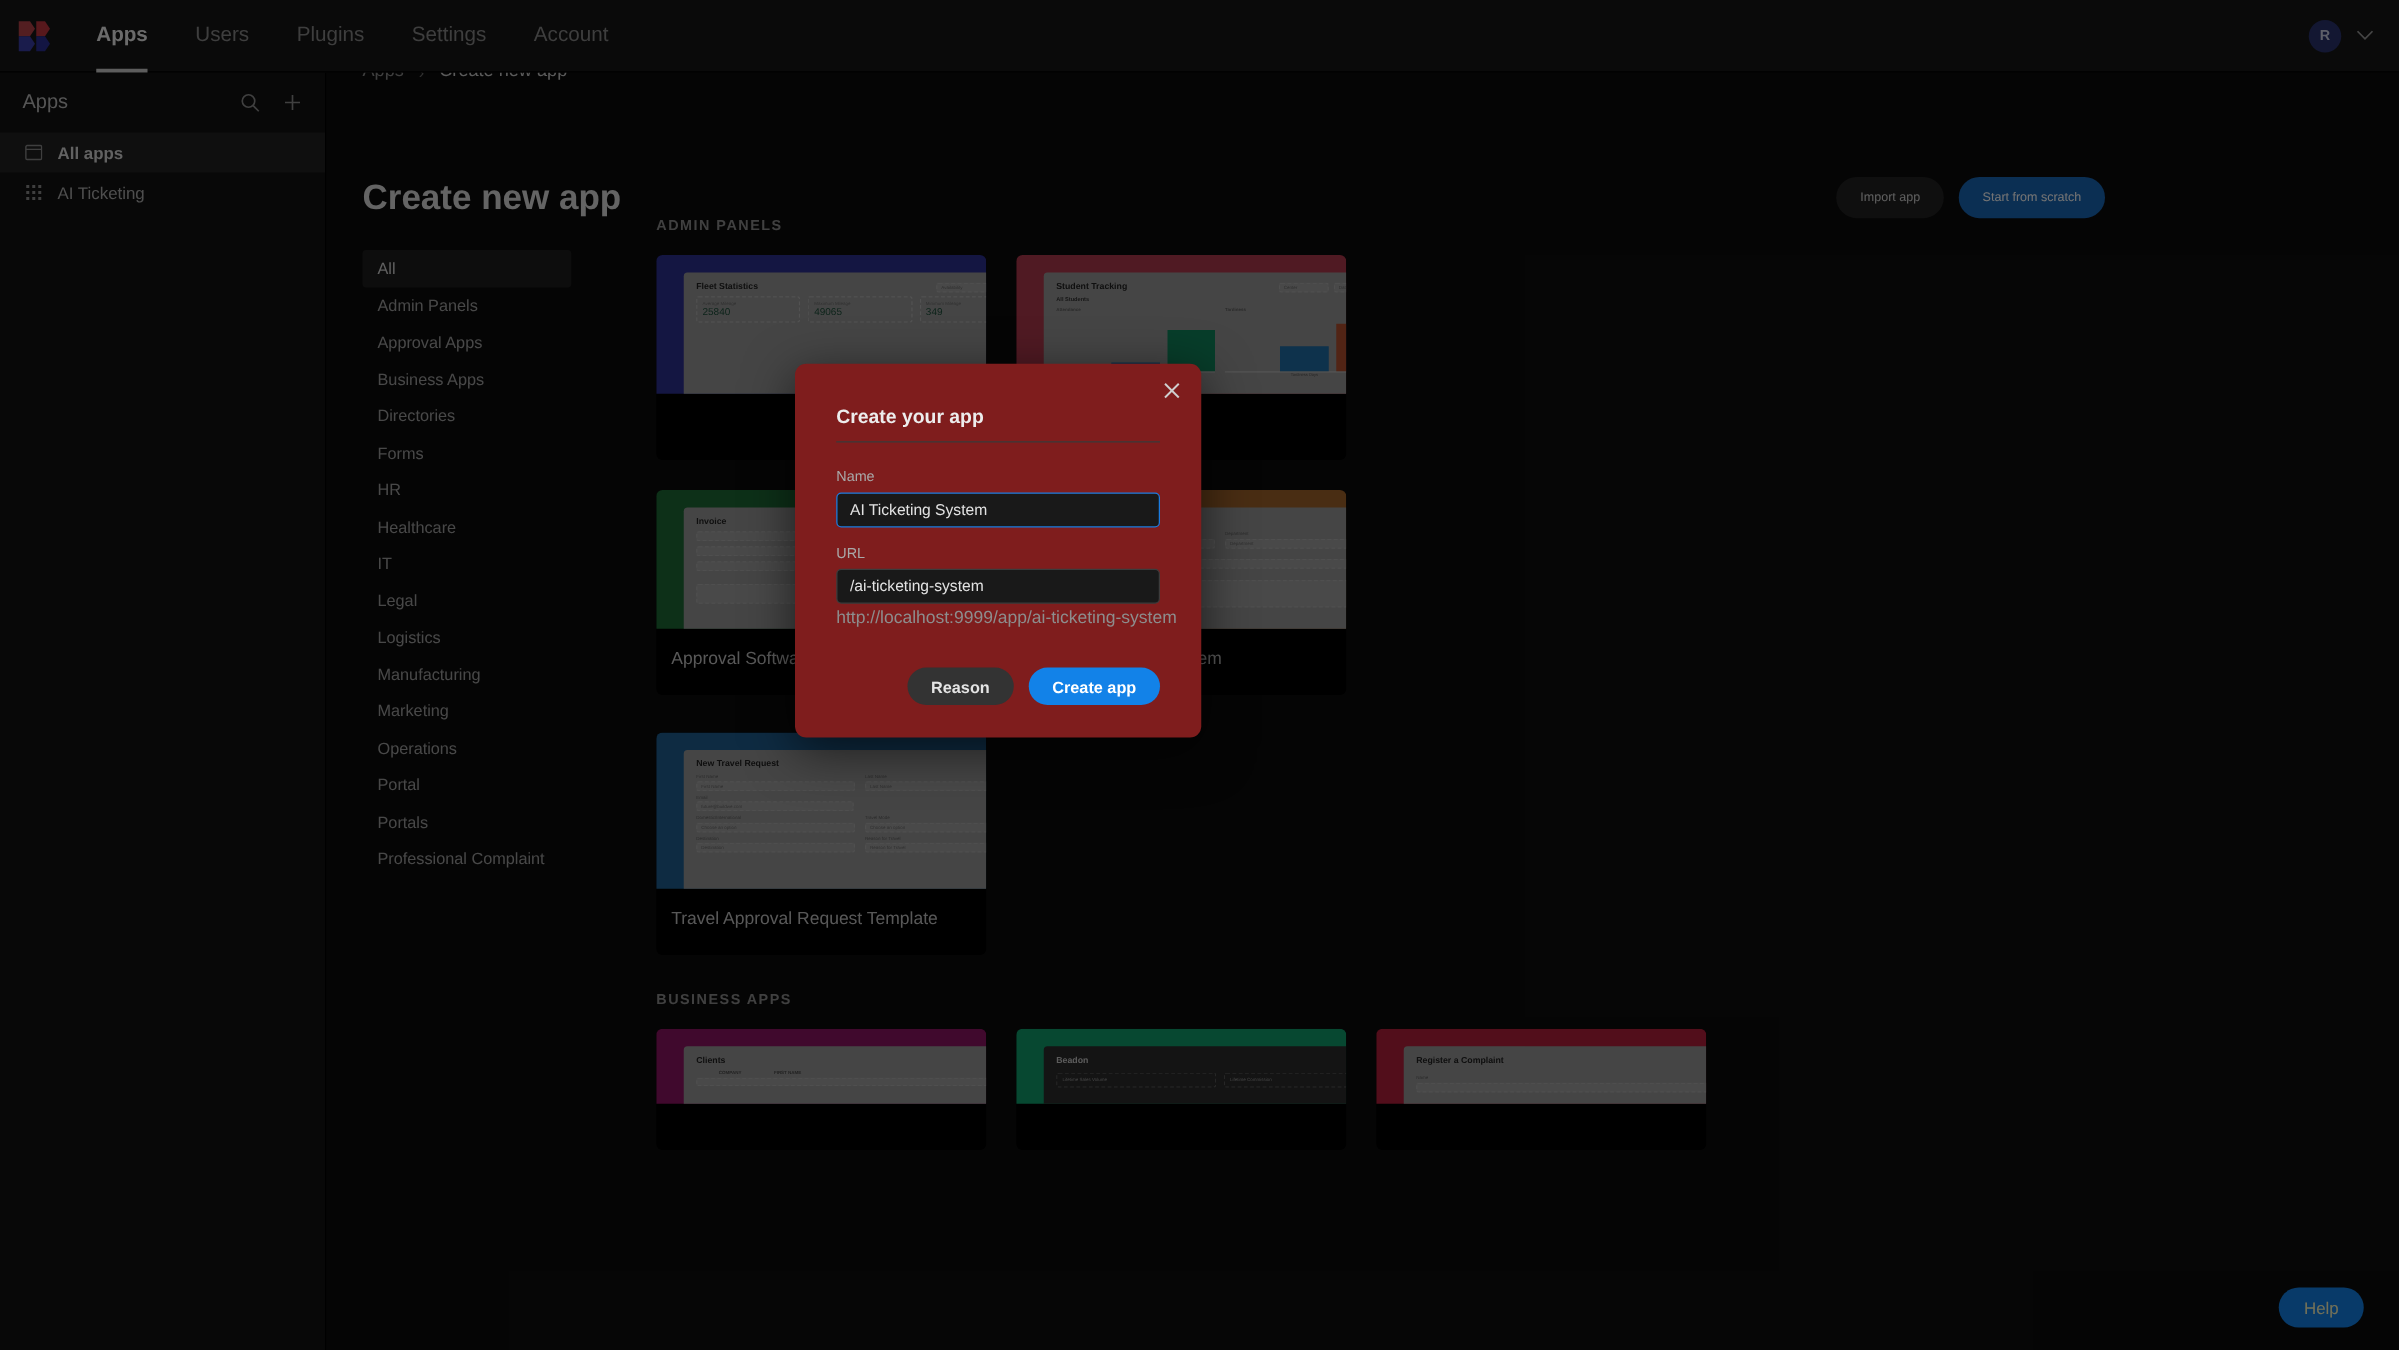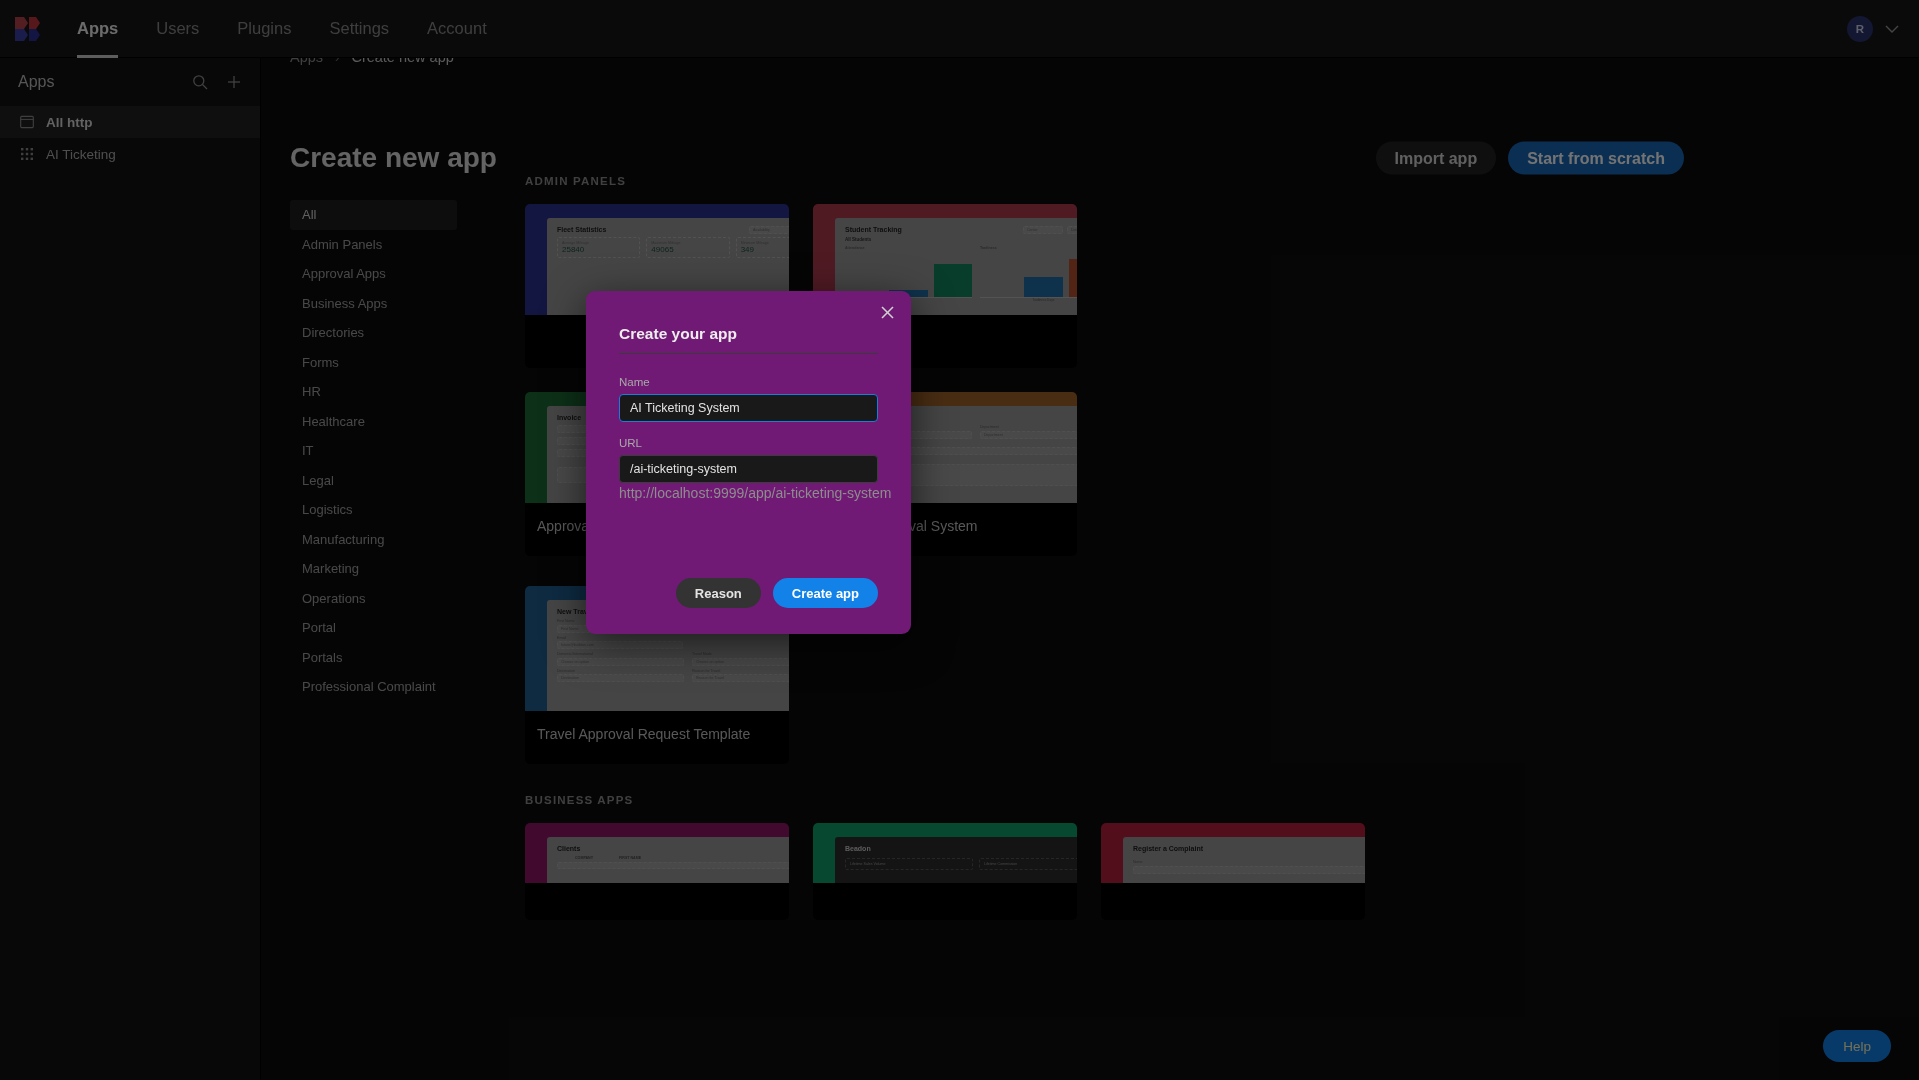--- a/index.html
+++ b/index.html
@@ -71,21 +71,21 @@
   .crumb-current { color: #c9c9c9; }
 
   .page-title {
     position: absolute; left: 290px; top: 158px;
     font-size: 28px; font-weight: bold; color: #dddddd;
     transform: translateY(-50%);
   }
   .header-actions { position: absolute; right: 235px; top: 158px; transform: translateY(-50%); display: flex; gap: 12px; }
   .btn {
     border: none; border-radius: 20px; padding: 0 19px; height: 33px;
-    font-size: 16px; font-weight: bold; cursor: pointer;
+    font-size: 10px; font-weight: normal; cursor: pointer;
     font-family: "Liberation Sans", sans-serif;
     display: flex; align-items: center;
   }
   .btn-secondary { background: #232323; color: #d4d4d4; }
   .btn-primary { background: #1a68b8; color: #fff; }
 
   
   .catlist { position: absolute; left: 290px; top: 200px; width: 167px; }
   .cat {
     height: 29.5px; display: flex; align-items: center;
@@ -127,22 +127,22 @@
   .t-two > div { flex: 1; }
   .t-chart { margin-top: 4px; height: 52px; display: flex; align-items: flex-end; gap: 6px; border-bottom: 1px solid #b9b9b9; padding-bottom: 0; }
   .t-bar { flex: 1; }
   .t-head { display: flex; align-items: flex-start; justify-content: space-between; }
 
   
   .overlay {
     position: absolute; inset: 0; background: rgba(0,0,0,0.55); z-index: 40;
   }
   .modal {
-    position: absolute; left: 586px; top: 291px; width: 325px; height: 343px;
-    background: #701a75; border-radius: 9px; z-index: 50;
+    position: absolute; left: 636px; top: 291px; width: 325px; height: 299px;
+    background: #7f1d1d; border-radius: 9px; z-index: 50;
     box-shadow: 0 10px 40px rgba(0,0,0,0.6);
   }
   .modal-close {
     position: absolute; right: 13px; top: 10px; width: 22px; height: 22px;
     display: flex; align-items: center; justify-content: center;
     color: #cfcfcf; cursor: pointer; font-size: 17px; line-height: 1;
   }
   .modal-title {
     position: absolute; left: 33px; top: 34px; font-size: 15.5px; font-weight: bold; color: #ededed;
   }
@@ -229,21 +229,21 @@
     </div>
   </div>
 
   <div class="side-item active">
     <span class="side-icon">
       <svg width="14" height="14" viewBox="0 0 14 14">
           <rect x="0.7" y="1.4" width="12.6" height="11.2" rx="1" stroke="#8d8d8d" stroke-width="1.1" fill="none"></rect>
           <line x1="0.7" y1="4.4" x2="13.3" y2="4.4" stroke="#8d8d8d" stroke-width="1"></line>
         </svg>
     </span>
-    <span>All http</span>
+    <span>All apps</span>
   </div>
   <div class="side-item">
     <span class="side-icon">
       <svg width="14" height="14" viewBox="0 0 14 14" fill="#8d8d8d">
         <rect x="1" y="1" width="2.4" height="2.4"></rect>
           <rect x="5.8" y="1" width="2.4" height="2.4"></rect>
           <rect x="10.6" y="1" width="2.4" height="2.4"></rect>
         <rect x="1" y="5.8" width="2.4" height="2.4"></rect>
           <rect x="5.8" y="5.8" width="2.4" height="2.4"></rect>
           <rect x="10.6" y="5.8" width="2.4" height="2.4"></rect>

